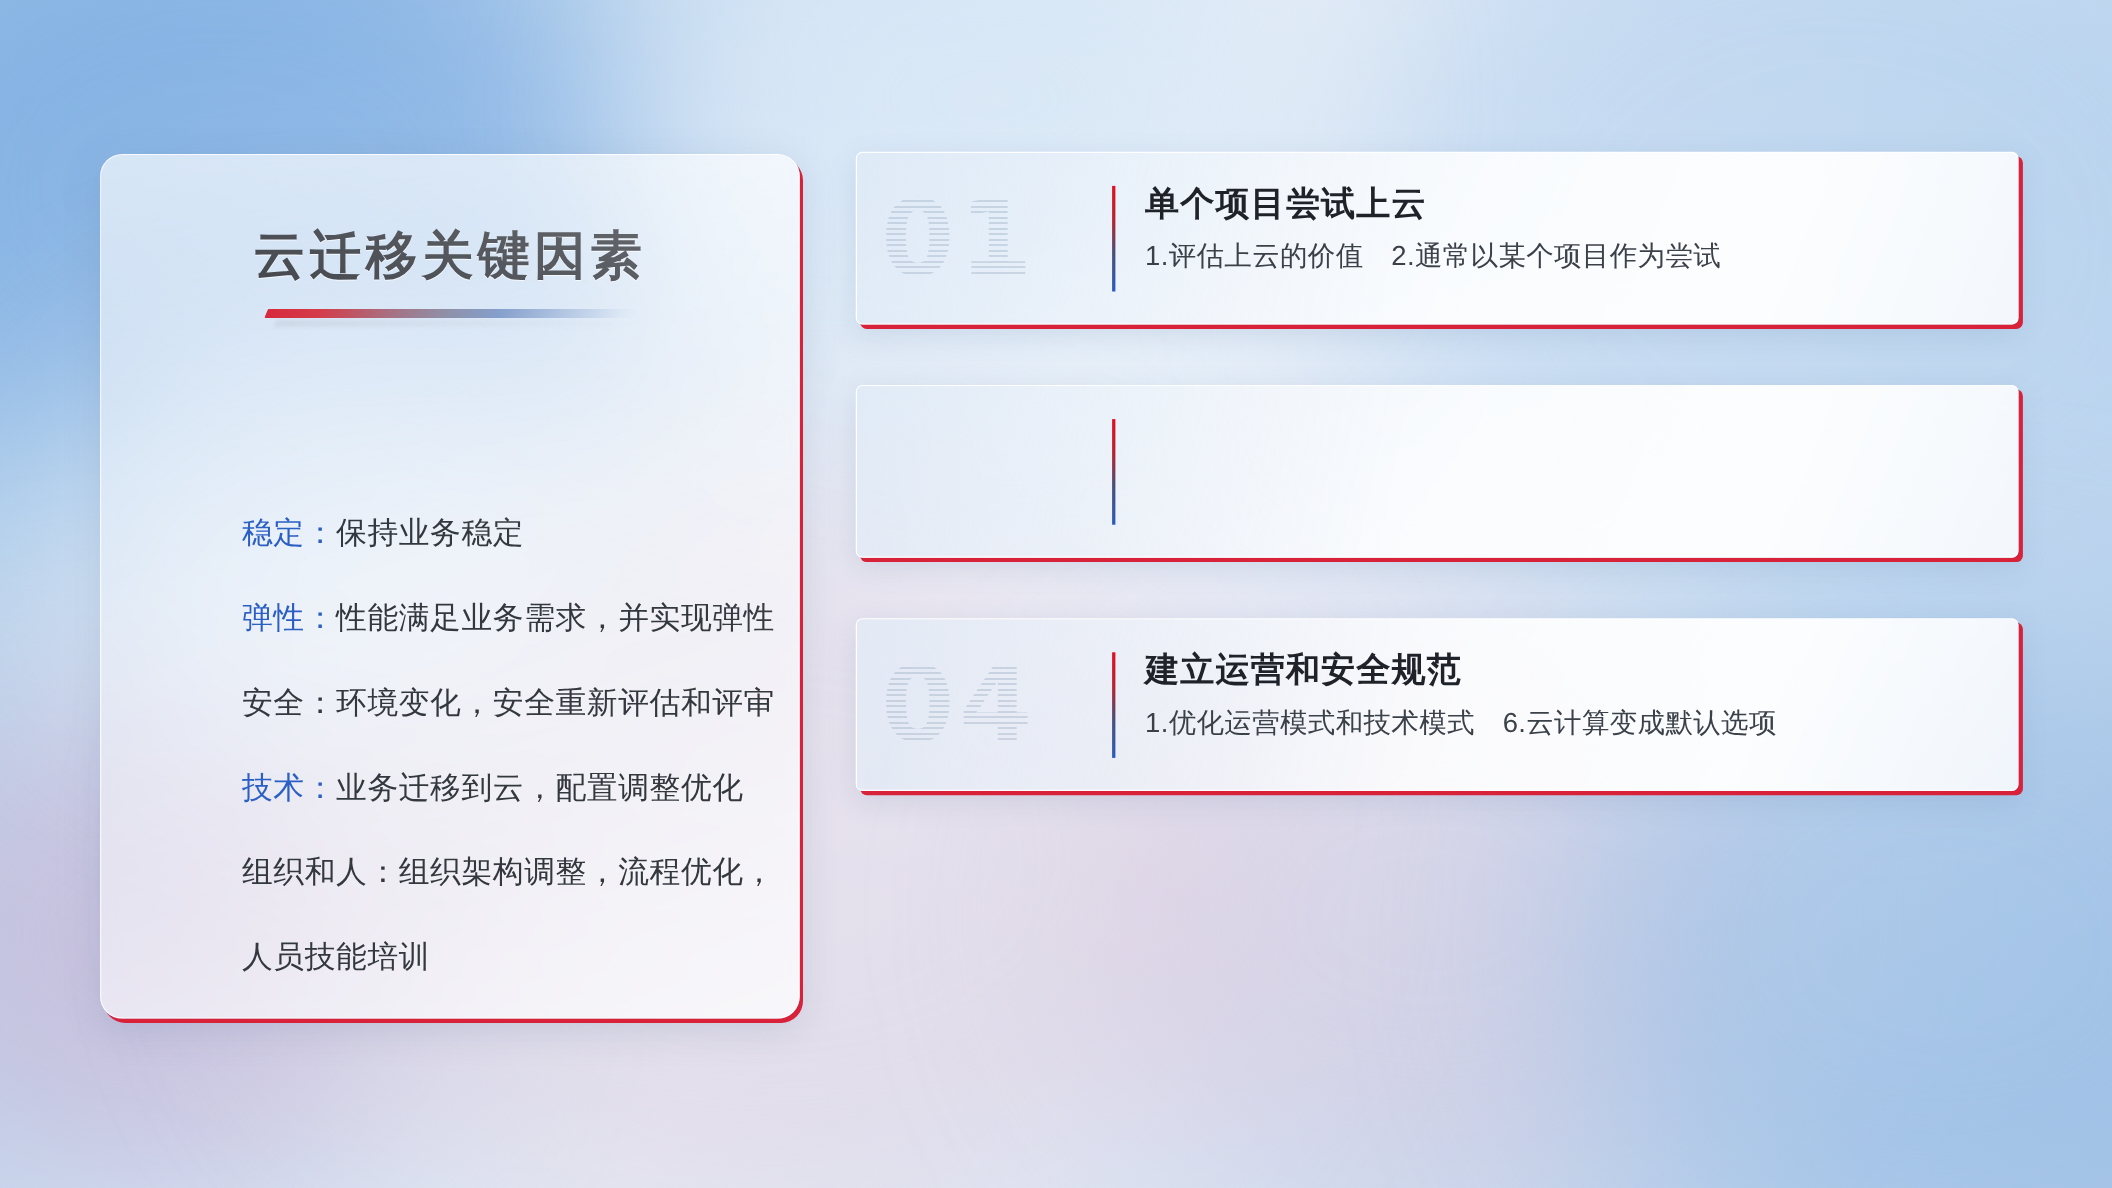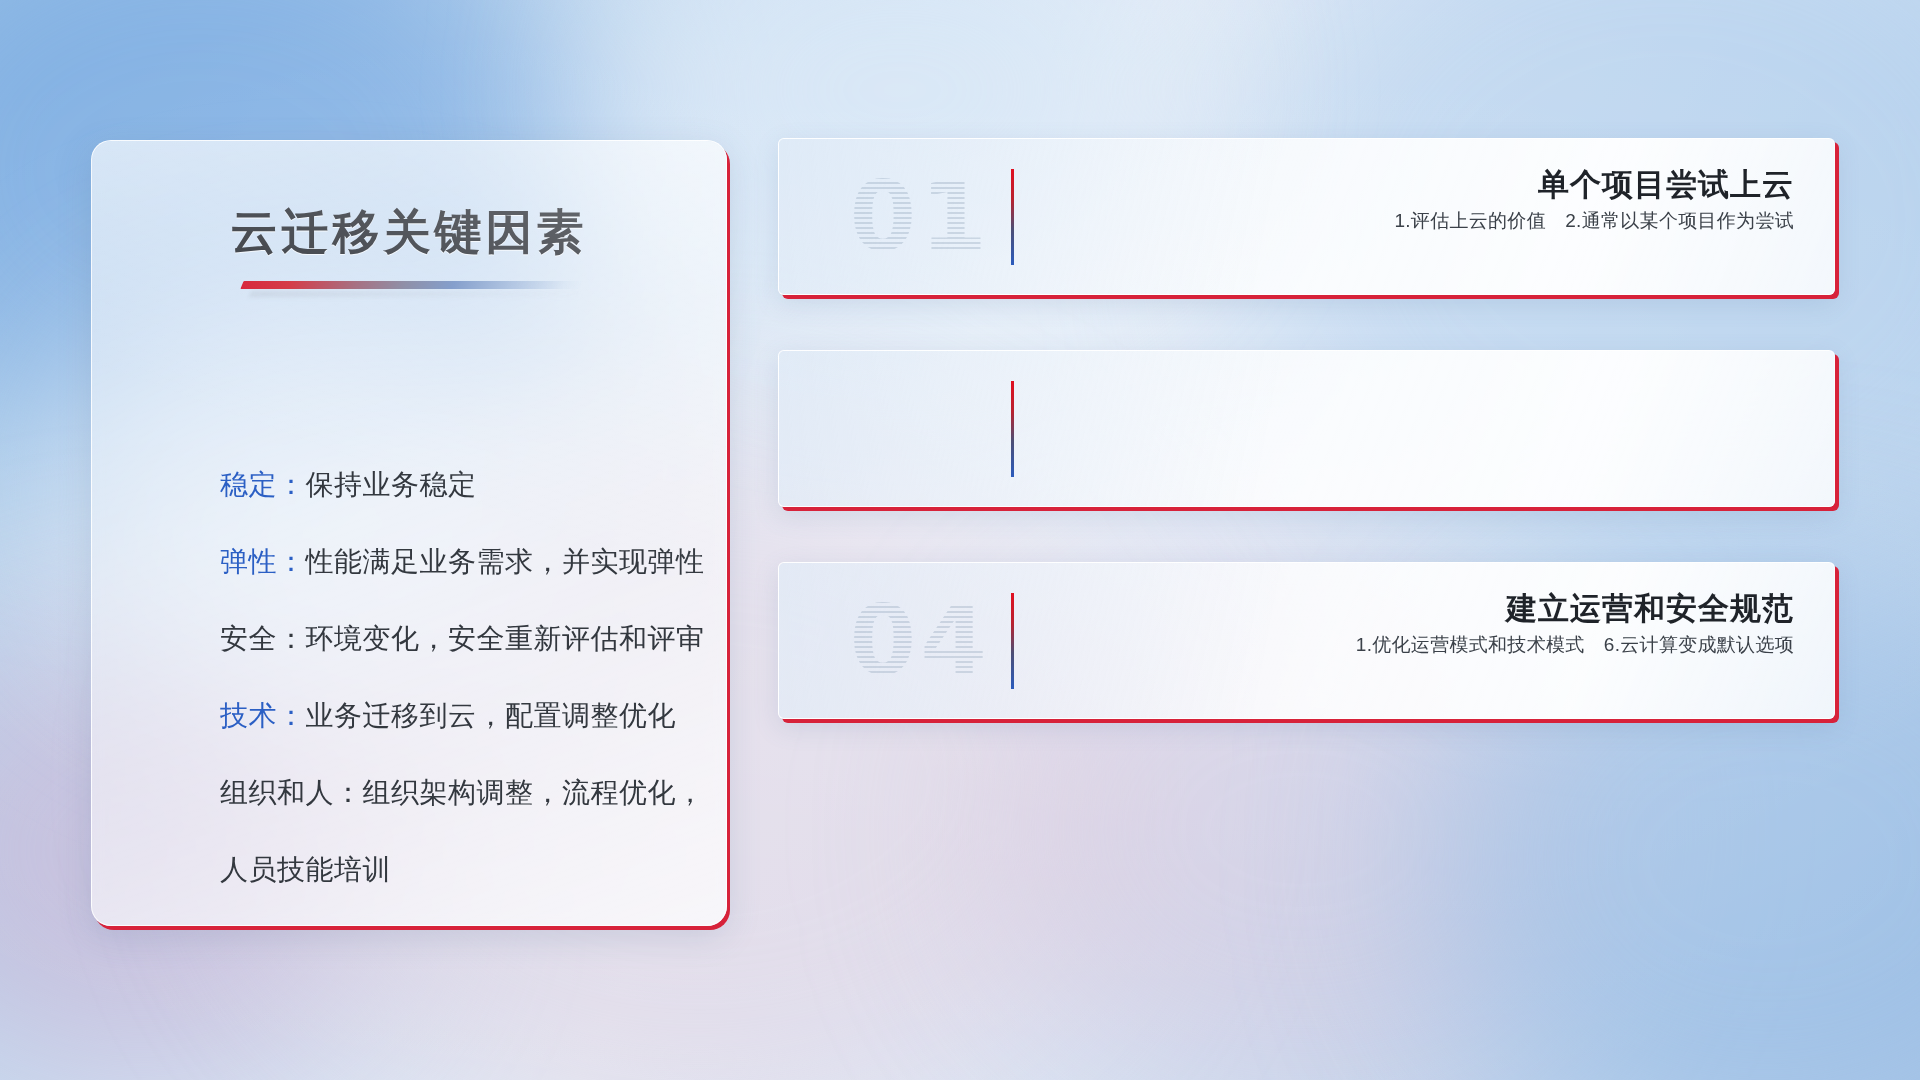--- a/index.html
+++ b/index.html
@@ -80,37 +80,37 @@
     overflow:hidden;
   }
   .card::before{
     content:"";position:absolute;left:0;top:0;width:58%;height:100%;
     background:linear-gradient(100deg,rgba(214,228,244,.55),rgba(255,255,255,0) 80%);
     pointer-events:none;
   }
   .card-num{
     position:absolute;left:22px;top:8px;width:190px;height:140px;
     font-size:96px;font-weight:700;letter-spacing:4px;line-height:140px;
-    text-align:right;color:#9fb0c4;opacity:.42;
+    text-align:left;color:#9fb0c4;opacity:.42;
     font-family:"DejaVu Sans",sans-serif;
     -webkit-mask-image:repeating-linear-gradient(180deg,#000 0px,#000 2px,transparent 2px,transparent 5px);
             mask-image:repeating-linear-gradient(180deg,#000 0px,#000 2px,transparent 2px,transparent 5px);
     user-select:none;
   }
   .accent-bar{
     position:absolute;left:232px;top:30px;width:3px;height:96px;
     background:linear-gradient(180deg,#e10f21 0%,#b8222f 32%,#4d4e74 62%,#2a5bbd 100%);
   }
-  .card-body{position:absolute;left:262px;top:24px;right:40px;text-align:right;}
+  .card-body{position:absolute;left:262px;top:24px;right:40px;}
   .card-title{
     font-size:31px;font-weight:700;color:#1f2329;letter-spacing:1px;
     line-height:44px;white-space:nowrap;
   }
   .card-desc{
-    margin-top:0;font-size:19px;color:#3b4149;letter-spacing:.3px;
+    margin-top:12px;font-size:25px;color:#3b4149;letter-spacing:.3px;
     line-height:28px;white-space:nowrap;
   }
 </style>
 </head>
 <body>
 
 <div id="bg">
   <div class="bg-base"></div>
   <div class="blob b1"></div>
   <div class="blob b2"></div>

